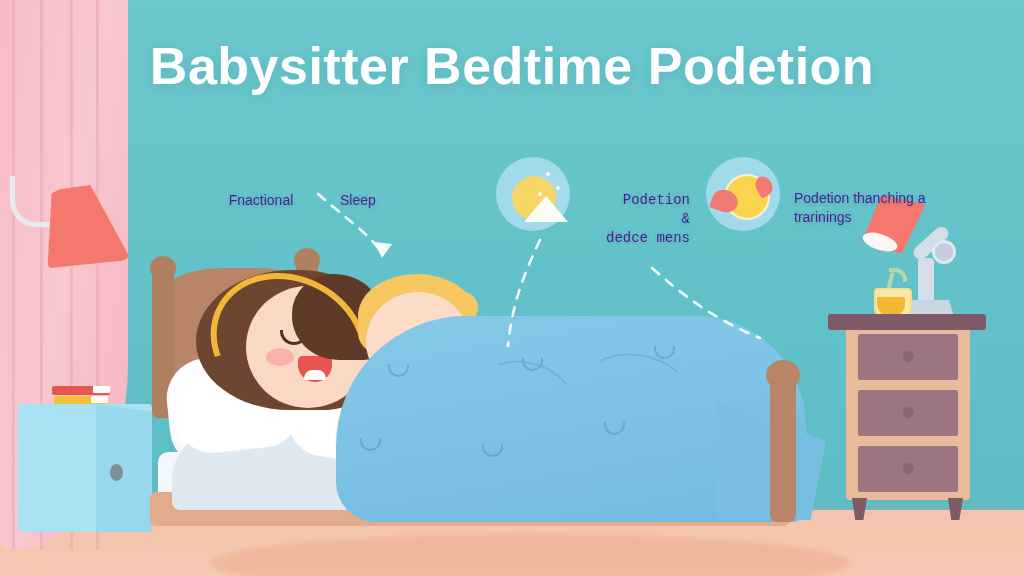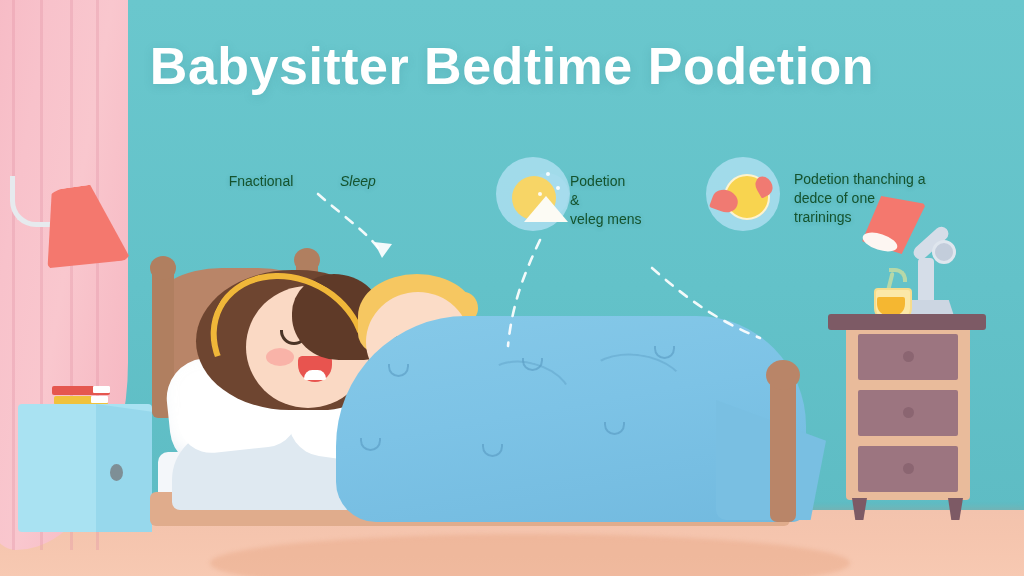--- a/index.html
+++ b/index.html
@@ -518,28 +518,29 @@
     font-weight: 700;
     color: #ffffff;
     letter-spacing: 0.5px;
     text-shadow: 0 2px 10px rgba(60,130,140,0.22);
     white-space: nowrap;
   }
 
   
   .anno-label {
     position: absolute;
-    color: #14532d;
+    color: #4c1d95;
     font-size: 14px;
     line-height: 19px;
     text-shadow: 0 1px 4px rgba(50,120,130,0.30);
+    margin-top: 19px;
   }
   .anno-1 { left: 186px; top: 172px; width: 150px; text-align: center; }
-  .anno-2 { left: 340px; top: 172px; width: 70px; text-align: left; font-style: italic; }
-  .anno-3 { left: 570px; top: 172px; width: 120px; text-align: left; }
+  .anno-2 { left: 340px; top: 172px; width: 70px; text-align: left; }
+  .anno-3 { left: 570px; top: 172px; width: 120px; text-align: right; font-family: Liberation Mono, monospace; }
   .anno-4 { left: 794px; top: 170px; width: 170px; text-align: left; }
 
   .icon-circle {
     position: absolute;
     width: 74px; height: 74px;
     border-radius: 50%;
     background: #a6dced;
     opacity: 0.92;
   }
   .icon-circle.ic1 { left: 496px; top: 157px; }
@@ -737,22 +738,21 @@
     <div>Fnactional</div>
   </div>
 
   <div class="anno-label anno-2">
     <div>Sleep</div>
   </div>
 
   <div class="anno-label anno-3">
     <div>Podetion</div>
     <div>&amp;</div>
-    <div>veleg mens</div>
+    <div>dedce mens</div>
   </div>
 
   <div class="anno-label anno-4">
     <div>Podetion thanching a</div>
-    <div>dedce of one</div>
     <div>trarinings</div>
   </div>
 
 </div>
 
 </body></html>

